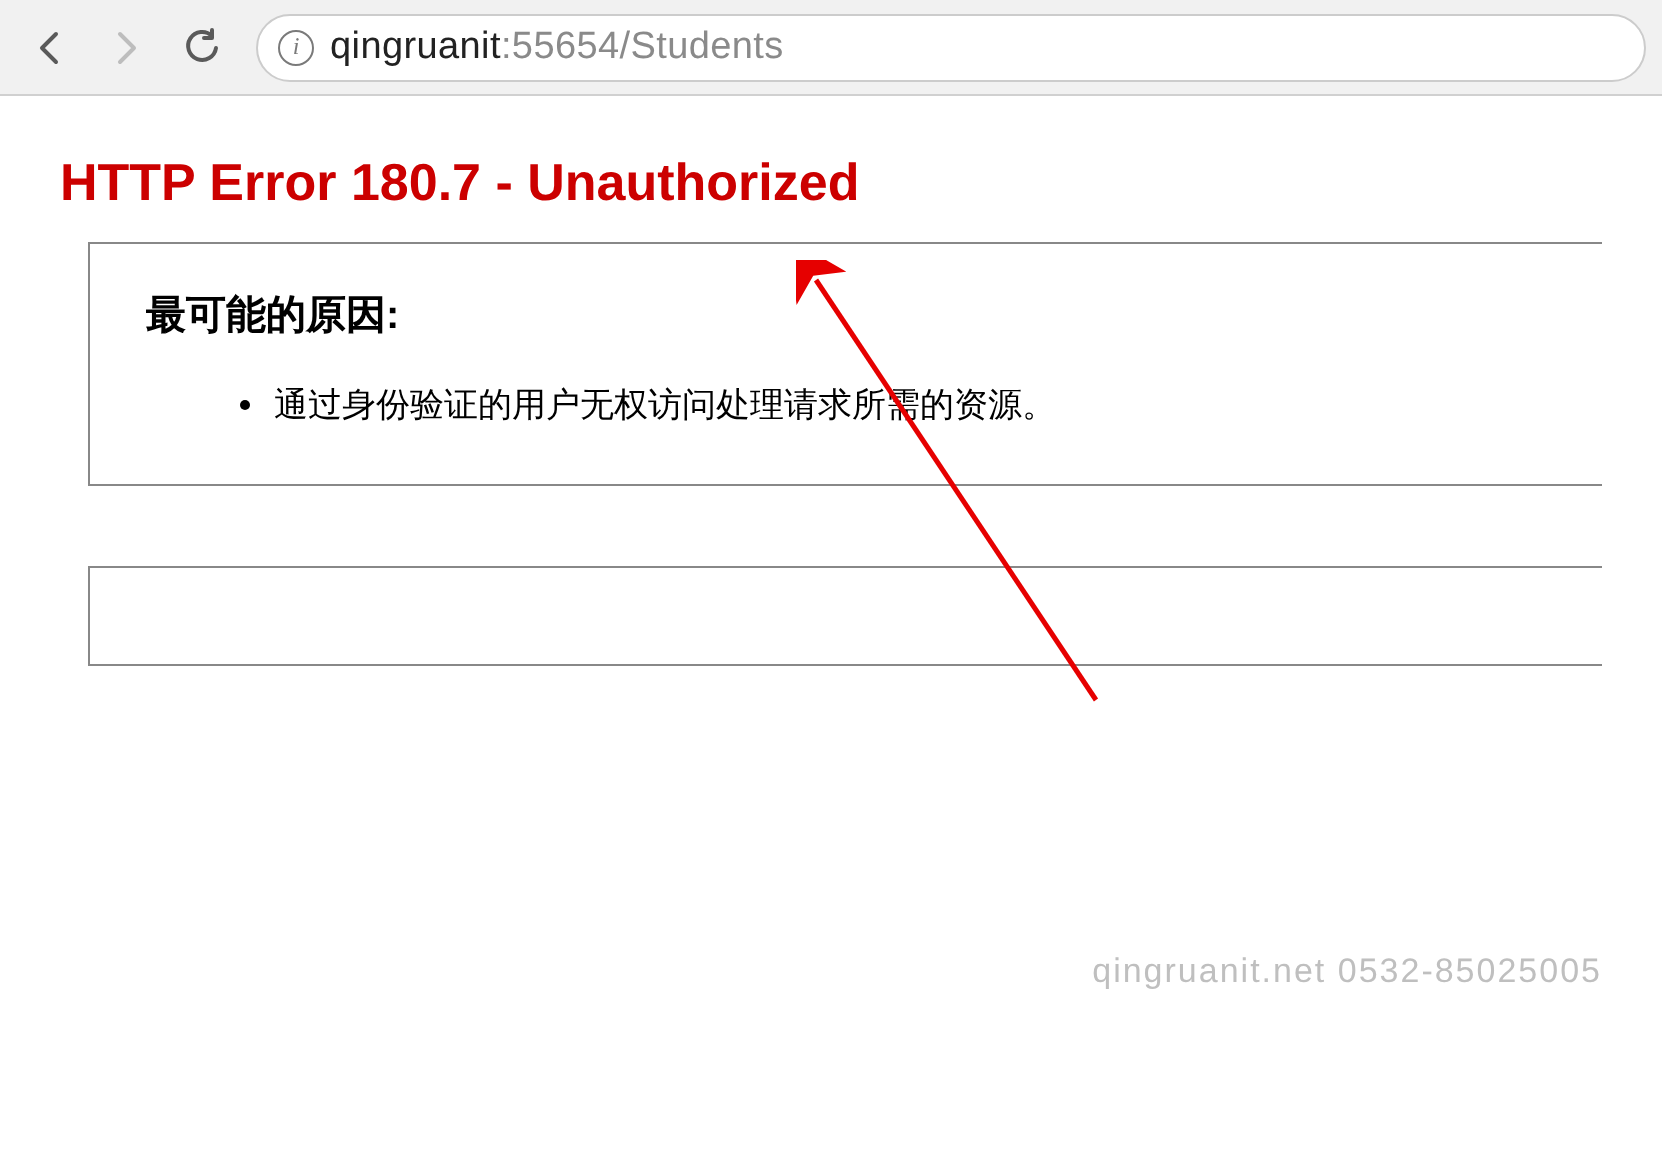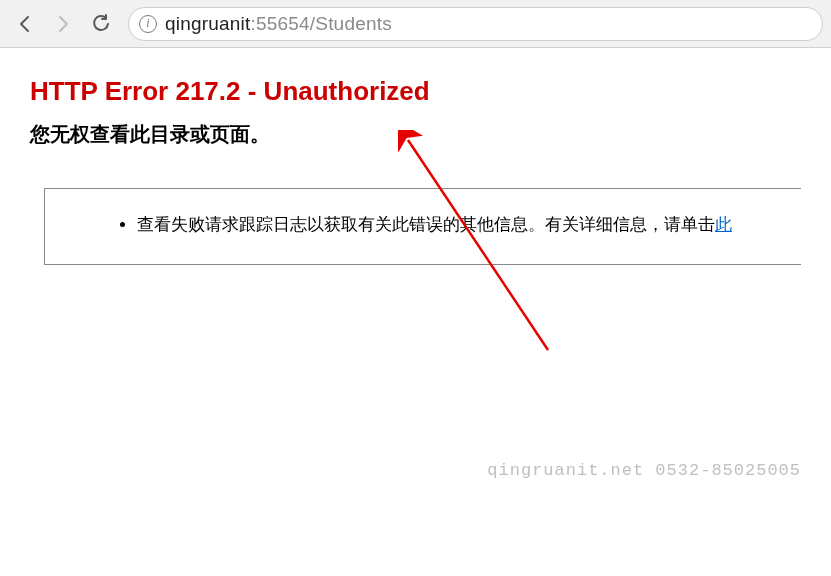--- a/index.html
+++ b/index.html
@@ -93,25 +93,25 @@
     padding-left: 64px;
   }
   .section li {
     font-size: 17px;
     line-height: 1.6;
   }
   .link { color: #0066cc; }
   .watermark {
     position: absolute;
     right: 30px;
-    top: 461px;
+    top: 476px;
     color: #bfbfbf;
     font-size: 17px;
     letter-spacing: 1px;
-    font-family: Liberation Mono, monospace;
+    font-family: Liberation Sans, sans-serif;
     pointer-events: none;
   }
   .arrow-svg {
     position: absolute;
     left: 398px;
     top: 130px;
     pointer-events: none;
   }
 </style>
 </head>
@@ -136,30 +136,30 @@
   </div>
   <div class="addr">
     <span class="info-icon">i</span>
     <span class="url">
       <span>qingruanit</span><span class="muted">:55654</span><span class="muted">/Students</span>
     </span>
   </div>
 </div>
 
 <div class="content">
-  <h1 class="err-title">HTTP Error 217.2 - Unauthorized</h1>
-  <h2 class="err-sub">您无权查看此目录或页面。</h2>
-
+  <h1 class="err-title">HTTP Error 180.7 - Unauthorized</h1>
 
   <div class="section">
+    <h3>最可能的原因:</h3>
     <ul>
-      <li>
-        <span>查看失败请求跟踪日志以获取有关此错误的其他信息。有关详细信息，请单击</span><a href="#" class="link">此</a>
-      </li>
+      <li>通过身份验证的用户无权访问处理请求所需的资源。</li>
     </ul>
+  </div>
+
+  <div class="section">
   </div>
 </div>
 
 <svg class="arrow-svg" width="180" height="230">
   <defs>
     <marker id="ah" markerWidth="12" markerHeight="12" refX="2" refY="6" orient="auto">
       <path d="M0,0 L12,6 L0,12 L3,6 Z" fill="#e60000"></path>
     </marker>
   </defs>
   <line x1="150" y1="220" x2="10" y2="10" stroke="#e60000" stroke-width="2.5" marker-end="url(#ah)"></line>

